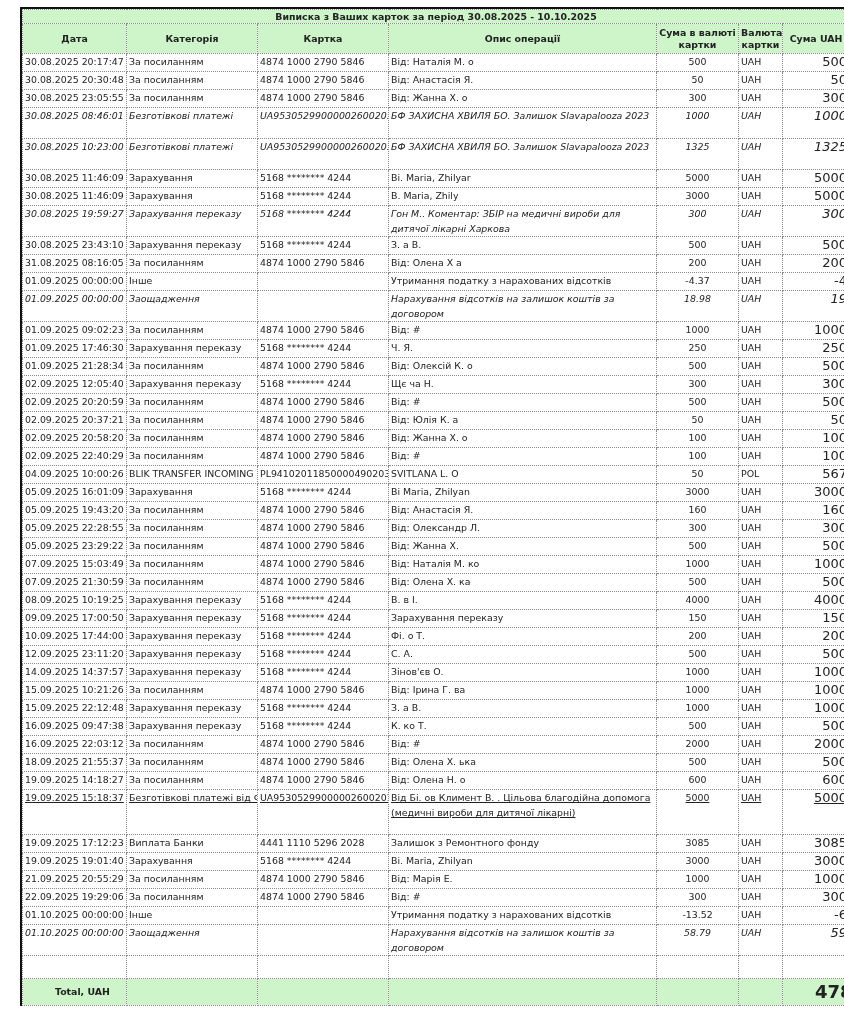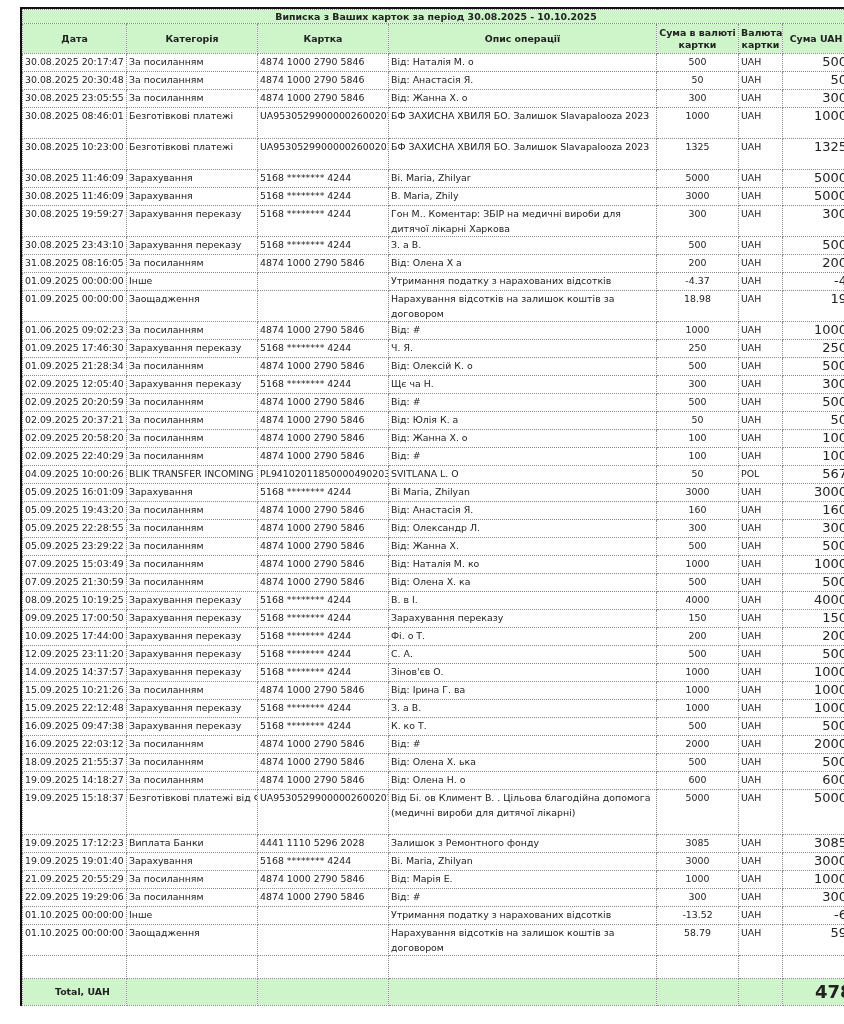--- a/index.html
+++ b/index.html
@@ -4,22 +4,22 @@
 <style>
   html, body { margin:0; padding:0; background:#ffffff; }
   body { width:844px; height:1024px; overflow:hidden; position:relative; font-family:"DejaVu Sans", sans-serif; }
   .sheet { position:absolute; left:20px; top:7px; width:827px; border-left:2px solid #111; border-right:2px solid #111; border-top:2px solid #111; }
   table { border-collapse:collapse; width:827px; table-layout:fixed; font-size:9.4px; color:#222; }
   td, th { border:1px dotted #8a8a8a; padding:0 2px; overflow:hidden; white-space:nowrap; vertical-align:top; }
   th { background:#cdf5c9; font-weight:bold; text-align:center; vertical-align:middle; font-size:9.4px; color:#222; line-height:12px; white-space:normal; }
   .title-row td { background:#cdf5c9; font-weight:bold; text-align:center; height:13px; line-height:13px; font-size:9.4px; border-bottom:1px dotted #8a8a8a; }
   tr.hdr th { height:29px; }
   tr.r td { height:17px; line-height:15px; }
-  tr.r.tall td { height:30px; }
-  tr.r.tall2 td { height:44px; }
+  tr.r.tall td { height:30px;font-style:italic; }
+  tr.r.tall2 td { height:44px;text-decoration:underline; }
   td.c-sum, td.c-cur { }
   td.c-sum { text-align:center; }
   td.c-uah { text-align:right; font-size:13px; line-height:19px; padding-right:2px; }
   td.desc { white-space:normal; line-height:15px;margin-left:28px; }
   tr.empty td { height:22px; }
   tr.total td { background:#cdf5c9; height:22px; line-height:26px; font-weight:bold;padding-left:32px; }
   tr.total td.c-uah { font-size:18px; line-height:26px; }
 </style>
 </head>
 <body>
@@ -152,21 +152,21 @@
         <tr class="r tall">
           <td>01.09.2025 00:00:00</td>
           <td>Заощадження</td>
           <td></td>
           <td class="desc">Нарахування відсотків на залишок коштів за договором</td>
           <td class="c-sum">18.98</td>
           <td class="c-cur">UAH</td>
           <td class="c-uah">19</td>
         </tr>
         <tr class="r">
-          <td>01.06.2025 09:02:23</td>
+          <td>01.09.2025 09:02:23</td>
           <td>За посиланням</td>
           <td>4874 1000 2790 5846</td>
           <td class="desc">Від: #</td>
           <td class="c-sum">1000</td>
           <td class="c-cur">UAH</td>
           <td class="c-uah">1000</td>
         </tr>
         <tr class="r">
           <td>01.09.2025 17:46:30</td>
           <td>Зарахування переказу</td>

